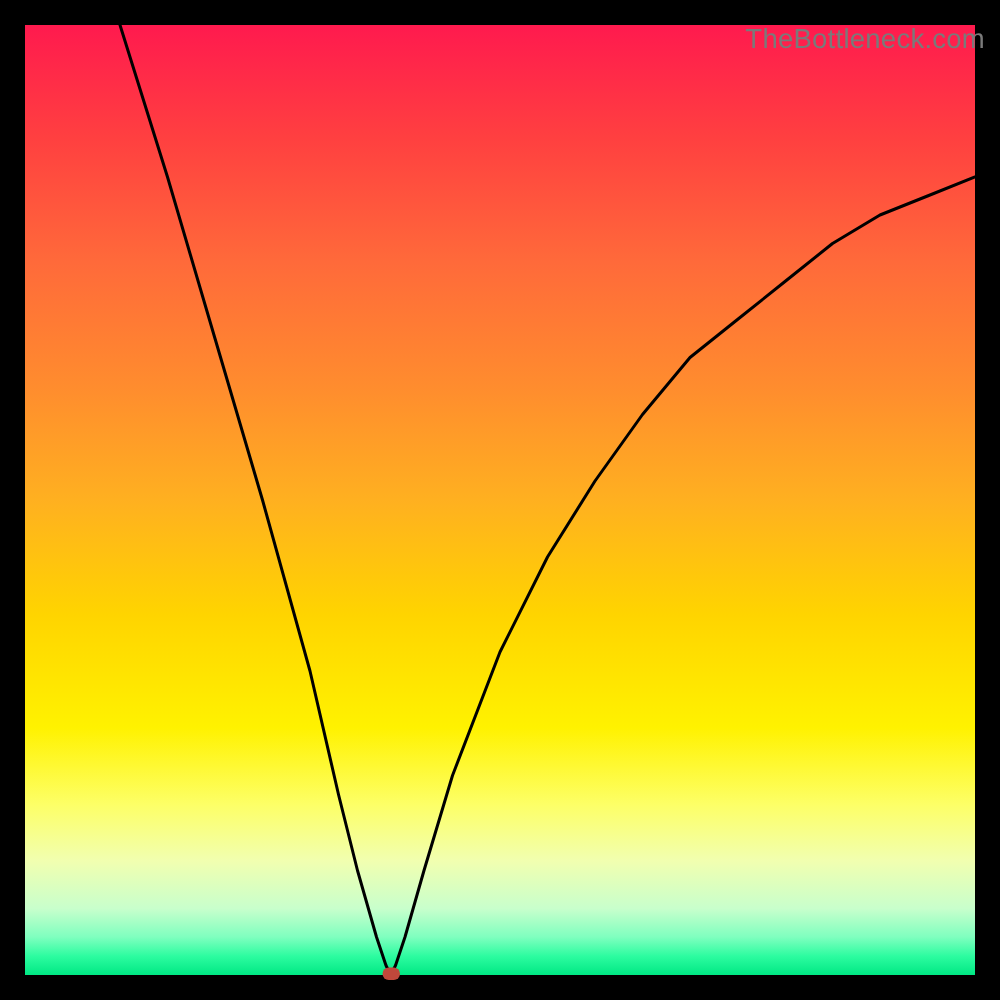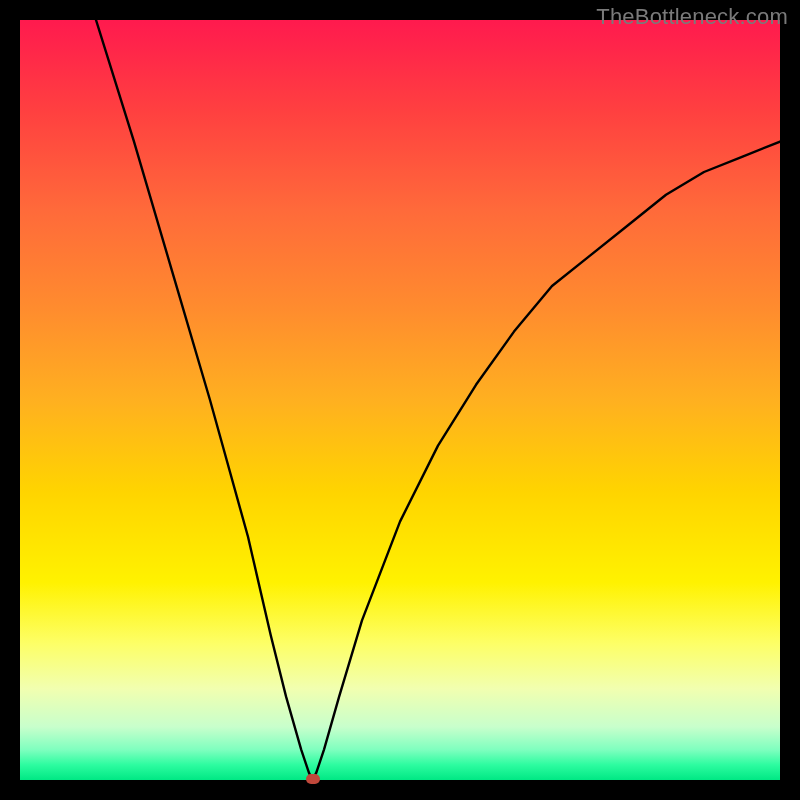--- a/index.html
+++ b/index.html
@@ -27,21 +27,21 @@
       #fff200 74%,
       #fdff66 82%,
       #f1ffb0 88%,
       #c8ffcc 93%,
       #7fffbf 96%,
       #2dfca0 98%,
       #00e884 100%);
   }
   .watermark {
     position: absolute;
-    top: 4px;
+    top: 18px;
     right: 12px;
     color: #7a7a7a;
     font-size: 22px;
     font-weight: 500;
     letter-spacing: 0.2px;
     user-select: none;
   }
   svg.curve {
     position: absolute;
     left: 0;

